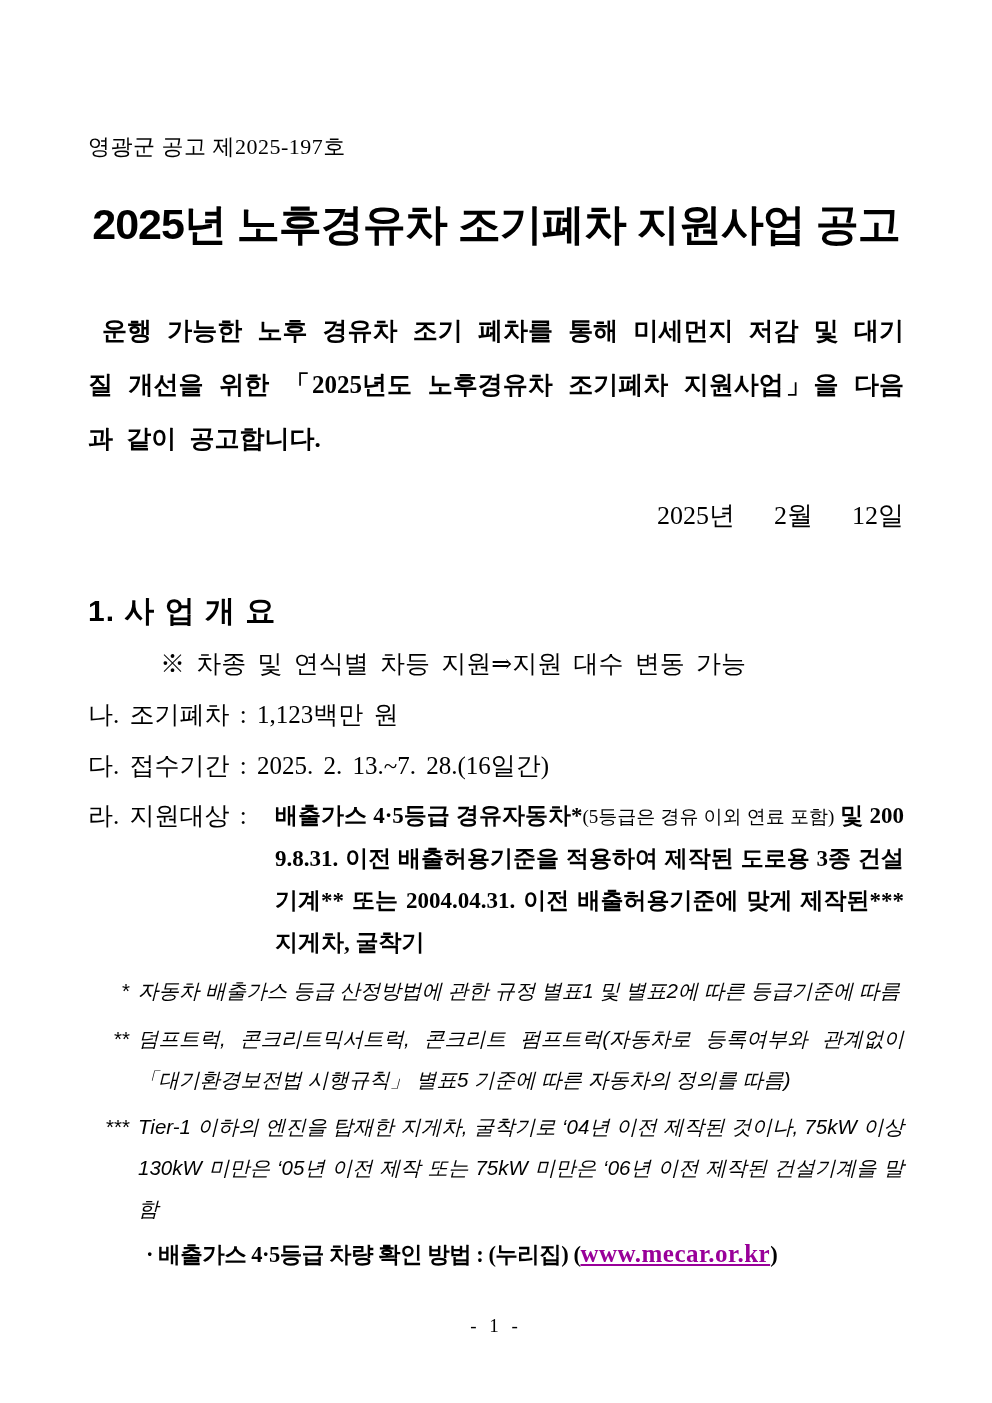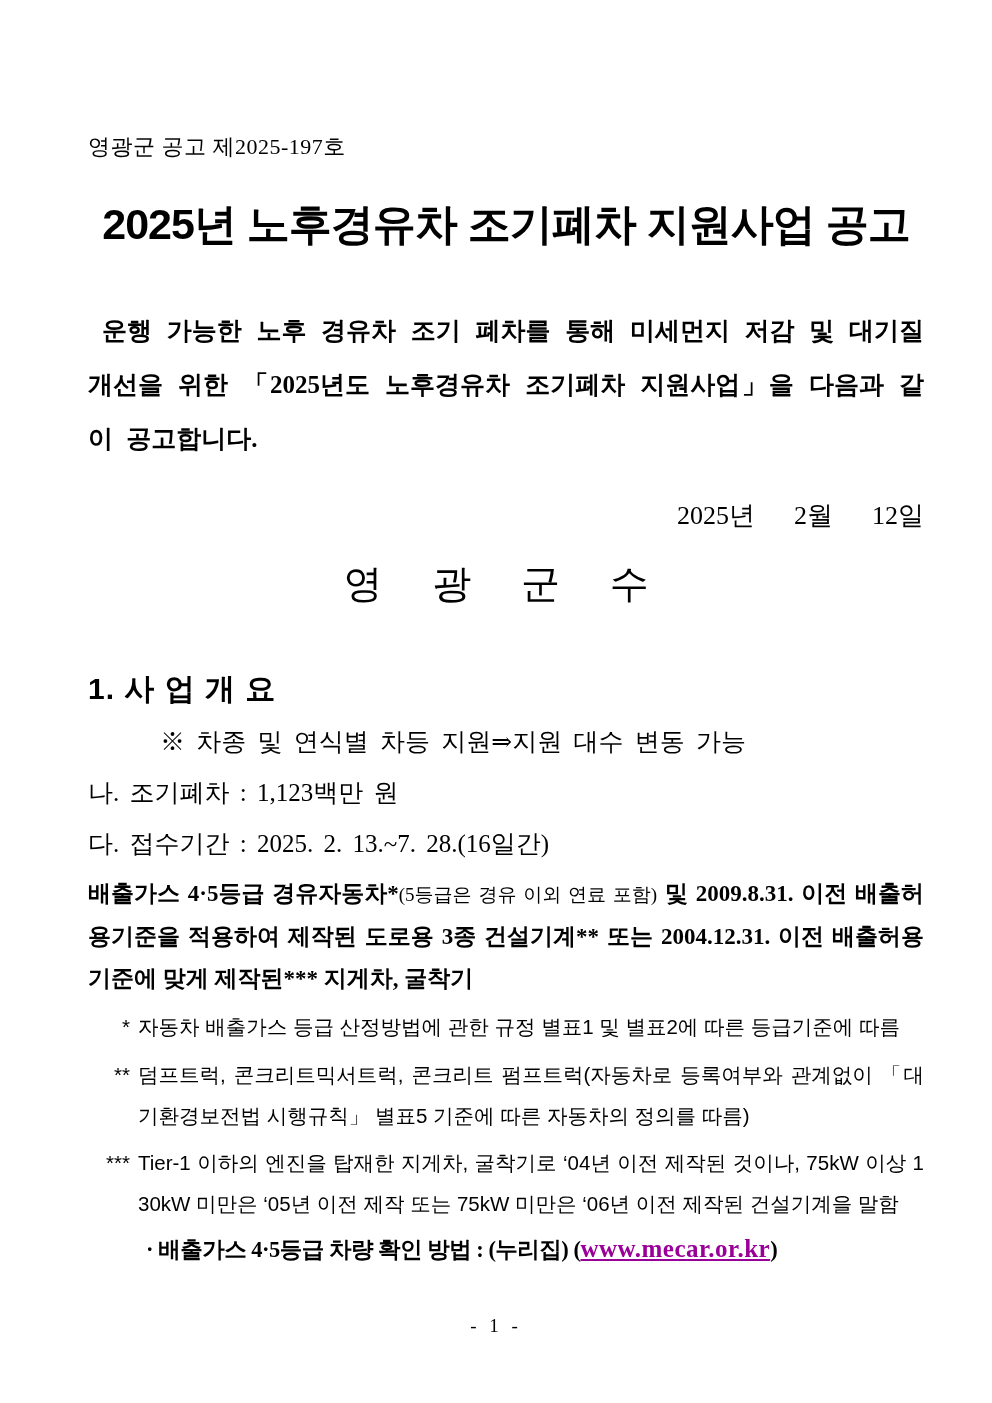--- a/index.html
+++ b/index.html
@@ -12,21 +12,21 @@
     width: 992px;
     height: 1403px;
     position: relative;
     font-family: "Liberation Serif", "DejaVu Serif", serif;
     overflow: hidden;
   }
   .page {
     box-sizing: border-box;
     width: 992px;
     height: 1403px;
-    padding: 132px 68px 0 88px;
+    padding: 132px 88px 0 88px;
     position: relative;
   }
   .notice-no {
     font-size: 22px;
     letter-spacing: 0.5px;
   }
   .title {
     margin: 34px 0 0 0;
     font-family: "Liberation Sans", "DejaVu Sans", sans-serif;
     font-weight: 700;
@@ -111,20 +111,21 @@
   .footnote .fn-marker {
     flex: 0 0 50px;
     text-align: right;
     padding-right: 8px;
     box-sizing: border-box;
   }
   .footnote .fn-text {
     flex: 1 1 auto;
     text-align: justify;
     word-break: break-all;
+    font-style: italic;
   }
   .fn-1 { margin-top: 8px; line-height: 38px; }
   .fn-2 { margin-top: 8px; }
   .fn-3 { margin-top: 6px; }
   .check-line {
     margin-top: 10px;
     margin-left: 58px;
     font-size: 22.5px;
     font-weight: 700;
     letter-spacing: -0.5px;
@@ -152,33 +153,33 @@
 <div class="page">
 
   <div class="notice-no">영광군 공고 제2025-197호</div>
 
   <h1 class="title">2025년 노후경유차 조기폐차 지원사업 공고</h1>
 
   <p class="intro">운행 가능한 노후 경유차 조기 폐차를 통해 미세먼지 저감 및 대기질 개선을 위한 「2025년도 노후경유차 조기폐차 지원사업」을 다음과 같이 공고합니다.</p>
 
   <div class="date-line">2025년      2월      12일</div>
 
-  <div class="signer">영 광 군 수</div>
 
   <h2 class="sec-heading">1. 사 업 개 요</h2>
 
 
   <div class="note-line">※ 차종 및 연식별 차등 지원⇒지원 대수 변동 가능</div>
 
   <div class="item">나. 조기폐차 : 1,123백만 원</div>
 
   <div class="item">다. 접수기간 : 2025. 2. 13.~7. 28.(16일간)</div>
 
   <div class="target-block">
-    <div class="target-content"><span>배출가스 4·5등급 경유자동차*</span><span class="paren-small">(5등급은 경유 이외 연료 포함)</span><span> 및 2009.8.31. 이전 배출허용기준을 적용하여 제작된 도로용 3종 건설기계** 또는 2004.12.31. 이전 배출허용기준에 맞게 제작된*** 지게차, 굴착기</span></div>
+    <div class="target-label">라. 지원대상 :</div>
+    <div class="target-content"><span>배출가스 4·5등급 경유자동차*</span><span class="paren-small">(5등급은 경유 이외 연료 포함)</span><span> 및 2009.8.31. 이전 배출허용기준을 적용하여 제작된 도로용 3종 건설기계** 또는 2004.04.31. 이전 배출허용기준에 맞게 제작된*** 지게차, 굴착기</span></div>
   </div>
 
   <div class="footnote fn-1">
     <div class="fn-marker">*</div>
     <div class="fn-text">자동차 배출가스 등급 산정방법에 관한 규정 별표1 및 별표2에 따른 등급기준에 따름</div>
   </div>
 
   <div class="footnote fn-2">
     <div class="fn-marker">**</div>
     <div class="fn-text">덤프트럭, 콘크리트믹서트럭, 콘크리트 펌프트럭(자동차로 등록여부와 관계없이 「대기환경보전법 시행규칙」 별표5 기준에 따른 자동차의 정의를 따름)</div>

